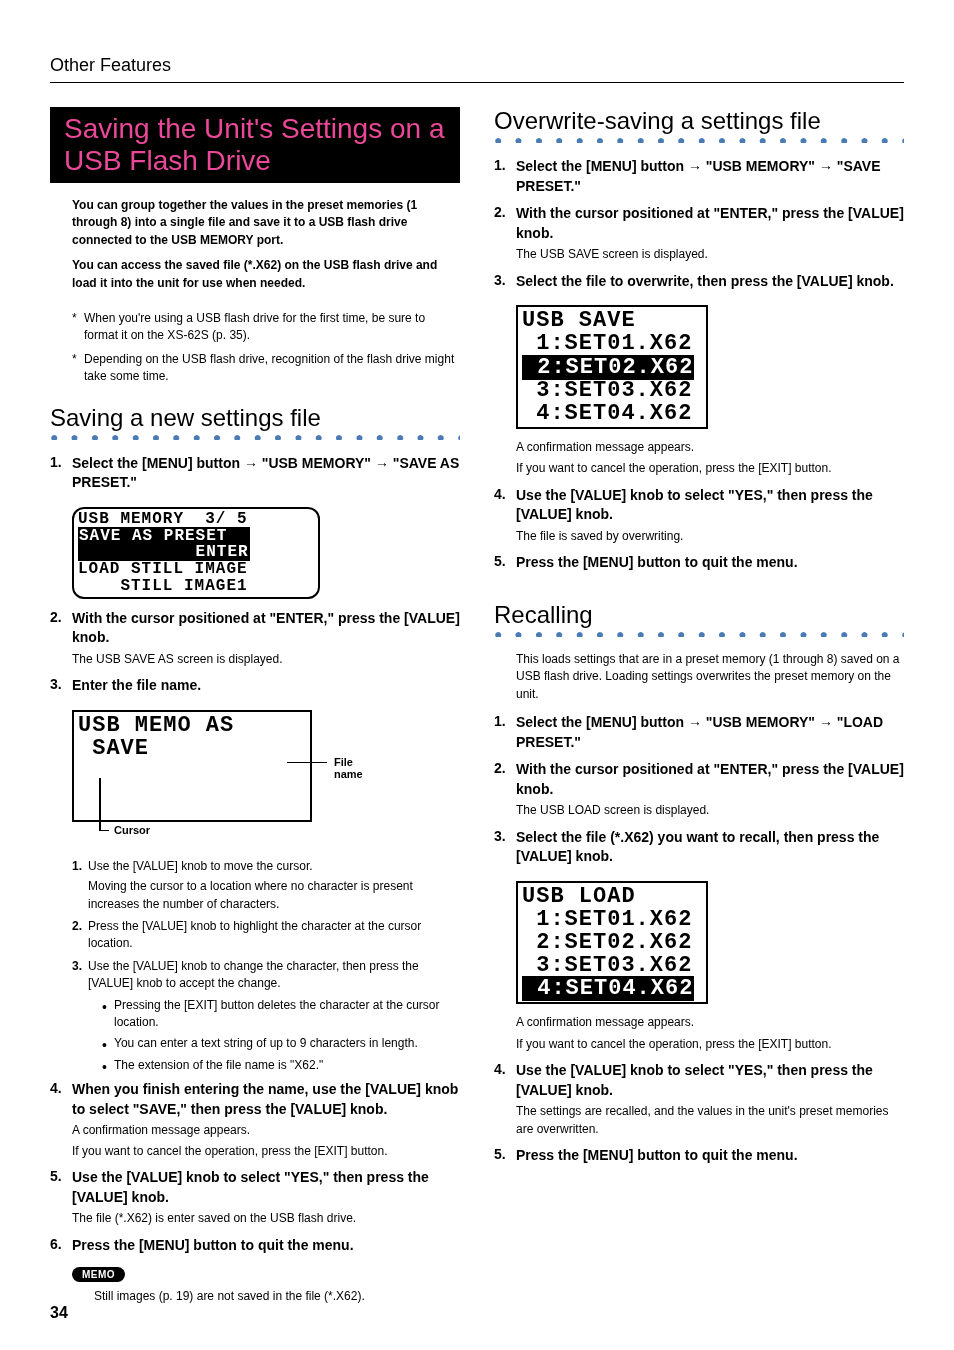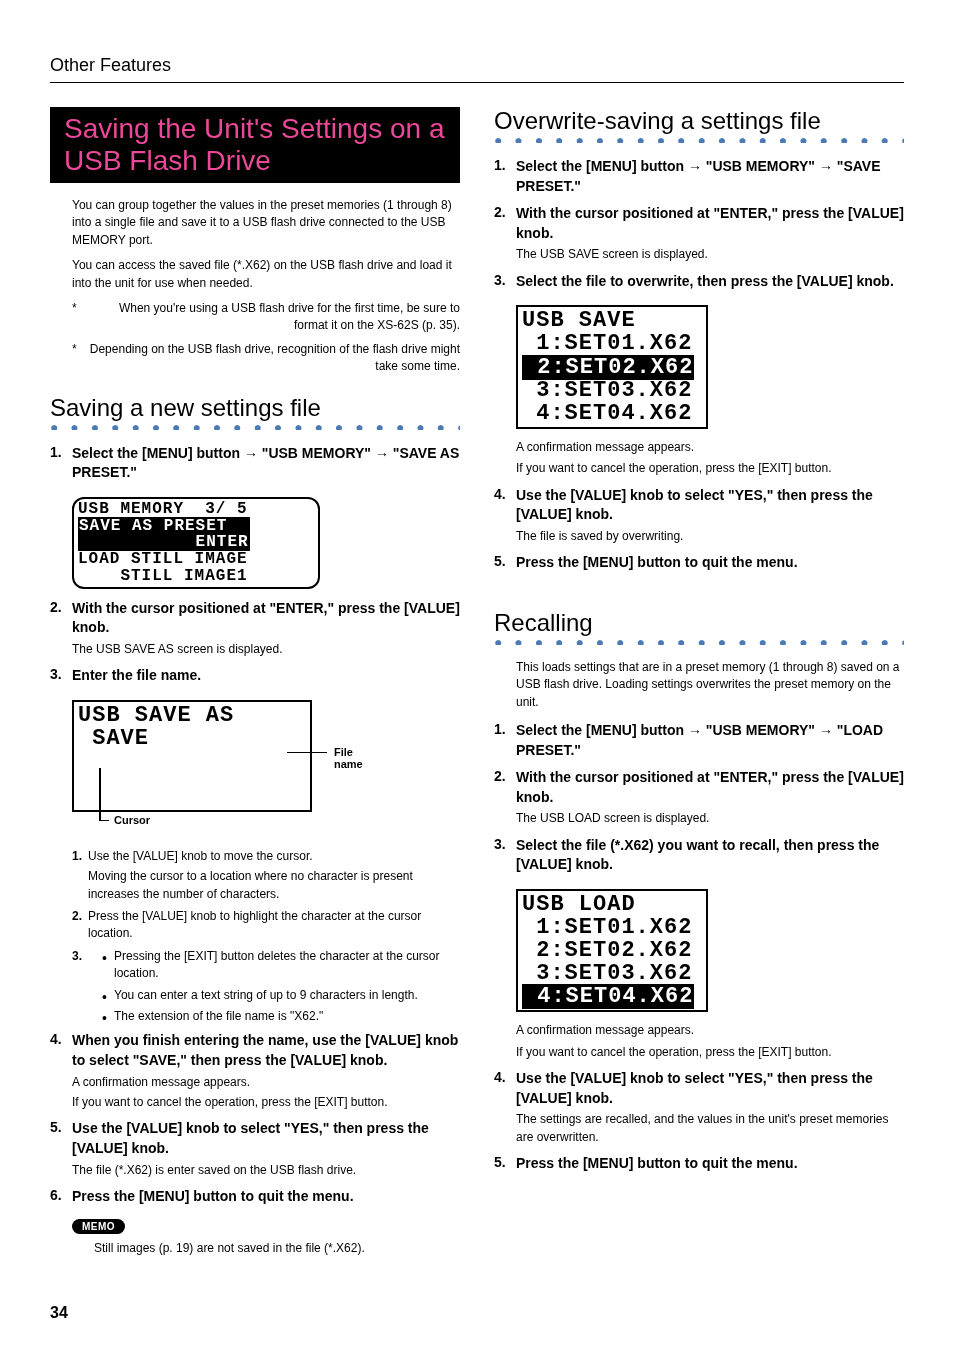--- a/index.html
+++ b/index.html
@@ -37,22 +37,22 @@
     padding: 6px 14px 6px 14px;
     display: inline-block;
     margin-bottom: 14px;
     letter-spacing: 0px;
   }
   .intro p, .body-text {
     font-size: 12px;
     line-height: 1.45;
     margin-bottom: 8px;
   }
-  .intro { padding-left: 22px; margin-bottom: 8px; }
-  .star-list { list-style: none; padding-left: 22px; text-align: right; }
+  .intro { padding-left: 22px; margin-bottom: 18px; font-weight: bold; }
+  .star-list { list-style: none; padding-left: 22px; }
   .star-list li {
     font-size: 12px;
     line-height: 1.45;
     margin-bottom: 6px;
     position: relative;
     padding-left: 12px;
   }
   .star-list li::before {
     content: "*";
     position: absolute; left: 0; top: 0;
@@ -241,37 +241,38 @@
 
     <div class="step">
       <div class="step-num">3.</div>
       <div class="step-body">
         <div class="step-head">Enter the file name.</div>
       </div>
     </div>
 
     <div class="lcd-wrap" style="margin-left:22px;">
       <div class="lcd small2" style="margin-left:0; height:112px;">
-        <div class="line">USB SAVE AS</div>
+        <div class="line">USB MEMO AS</div>
         <div class="line"> SAVE</div>
       </div>
       <div class="callout-line" style="left:215px; top:58px; width:40px; height:1.5px;"></div>
       <div class="callout" style="left:262px; top:52px;">File name</div>
       <div class="callout-line" style="left:27px; top:74px; width:1.5px; height:52px;"></div>
       <div class="callout-line" style="left:27px; top:126px; width:10px; height:1.5px;"></div>
       <div class="callout" style="left:42px; top:120px;">Cursor</div>
     </div>
 
     <ol class="sub-num-list" style="margin-top:26px;">
       <li>
         <span>Use the [VALUE] knob to move the cursor.</span>
         <div class="subtext">Moving the cursor to a location where no character is present increases the number of characters.</div>
       </li>
       <li>Press the [VALUE] knob to highlight the character at the cursor location.</li>
       <li>
+        <span>Use the [VALUE] knob to change the character, then press the [VALUE] knob to accept the change.</span>
         <ul class="bullet-list">
           <li>Pressing the [EXIT] button deletes the character at the cursor location.</li>
           <li>You can enter a text string of up to 9 characters in length.</li>
           <li>The extension of the file name is "X62."</li>
         </ul>
       </li>
     </ol>
 
     <div class="step" style="margin-top:6px;">
       <div class="step-num">4.</div>
@@ -352,21 +353,21 @@
       </div>
     </div>
 
     <div class="step">
       <div class="step-num">5.</div>
       <div class="step-body">
         <div class="step-head">Press the [MENU] button to quit the menu.</div>
       </div>
     </div>
 
-    <div class="section-title-wrap" style="margin-top:36px;">
+    <div class="section-title-wrap" style="margin-top:28px;">
       <div class="section-title">Recalling</div>
       <div class="dot-row">● ● ● ● ● ● ● ● ● ● ● ● ● ● ● ● ● ● ● ● ● ● ● ● ● ● ● ● ● ● ● ● ● ● ● ● ● ● ● ● ●</div>
     </div>
 
     <div class="indent-sub">This loads settings that are in a preset memory (1 through 8) saved on a USB flash drive. Loading settings overwrites the preset memory on the unit.</div>
 
     <div class="step" style="margin-top:10px;">
       <div class="step-num">1.</div>
       <div class="step-body">
         <div class="step-head">

